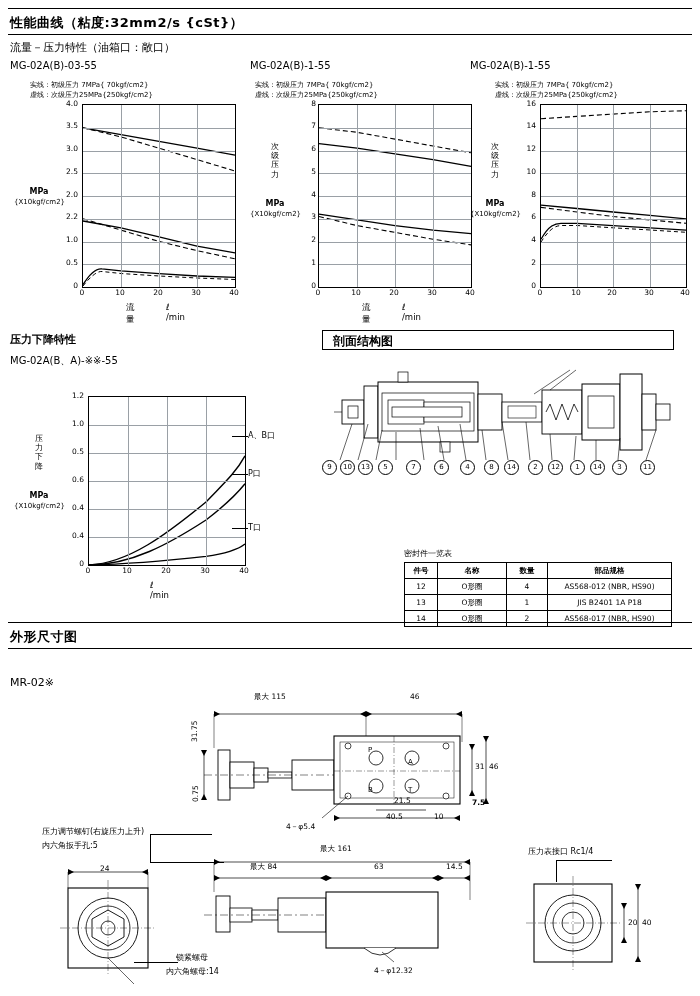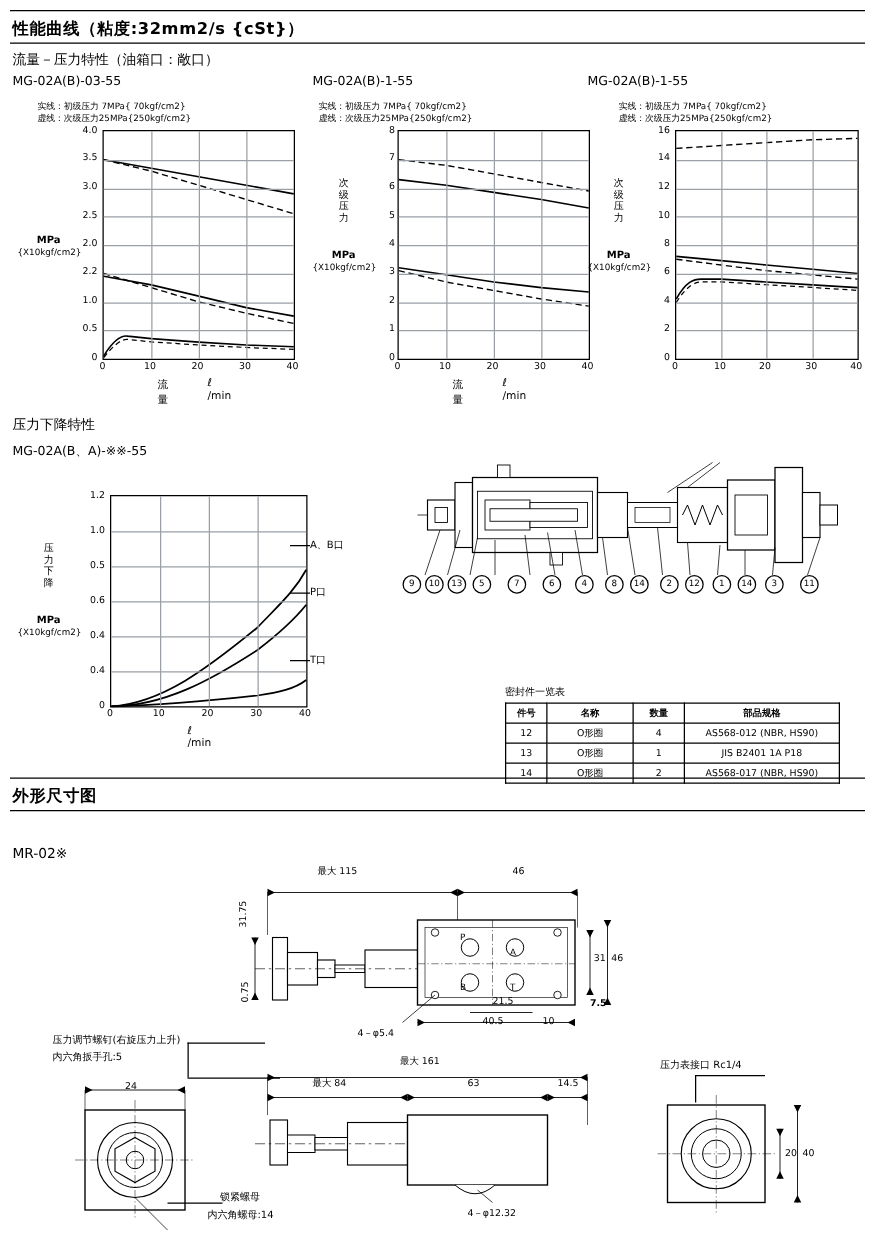--- a/index.html
+++ b/index.html
@@ -202,21 +202,21 @@
     <div class="axis-x" style="left:566px;top:288px;">10</div>
     <div class="axis-x" style="left:602px;top:288px;">20</div>
     <div class="axis-x" style="left:639px;top:288px;">30</div>
     <div class="axis-x" style="left:675px;top:288px;">40</div>
     <div class="ylab" style="left:488px;top:142px;width:14px;line-height:1.15;">次级压力</div>
     <div class="ylab" style="left:478px;top:200px;width:34px;font-weight:bold;">MPa</div>
     <div class="ylab" style="left:470px;top:211px;width:50px;font-size:7px;">{X10kgf/cm2}</div>
   </div>
 
   <div class="chart">
-    <div class="label" style="left:10px;top:332px;font-size:11px;">压力下降特性</div>
+    <div class="label" style="left:10px;top:332px;font-size:11px;font-weight:bold;">压力下降特性</div>
     <div class="label" style="left:10px;top:354px;font-size:10px;">MG-02A(B、A)-※※-55</div>
 
     <div class="plot" style="left:88px;top:396px;width:156px;height:168px;">
       <div class="gl gl-h" style="top:28px;"></div>
         <div class="gl gl-h" style="top:56px;"></div>
       <div class="gl gl-h" style="top:84px;"></div>
         <div class="gl gl-h" style="top:112px;"></div>
       <div class="gl gl-h" style="top:140px;"></div>
       <div class="gl gl-v" style="left:39px;"></div>
         <div class="gl gl-v" style="left:78px;"></div>
@@ -245,20 +245,21 @@
     <div class="ylab" style="left:14px;top:503px;width:50px;font-size:7px;">{X10kgf/cm2}</div>
     <div class="xlab" style="left:150px;top:580px;">ℓ /min</div>
     <div class="label-s" style="left:248px;top:430px;text-align:right;">A、B口</div>
     <div class="label-s" style="left:248px;top:468px;">P口</div>
     <div class="label-s" style="left:248px;top:522px;">T口</div>
     <div class="ln lnh" style="left:232px;top:436px;width:16px;"></div>
     <div class="ln lnh" style="left:232px;top:474px;width:16px;"></div>
     <div class="ln lnh" style="left:232px;top:528px;width:16px;"></div>
   </div>
 
+  <div class="boxtitle" style="left:322px;top:330px;width:352px;height:20px;line-height:20px;padding:0 10px;box-sizing:border-box;">剖面结构图</div>
 
   <div>
     <svg style="position:absolute;left:320px;top:360px;" width="360" height="150" viewBox="0 0 360 150">
 
       <line x1="14" y1="52" x2="350" y2="52" stroke="#000" stroke-width="0.6" stroke-dasharray="10,3,2,3"></line>
 
       <rect x="22" y="40" width="22" height="24" fill="#fff" stroke="#000" stroke-width="0.9"></rect>
       <rect x="28" y="46" width="10" height="12" fill="#fff" stroke="#000" stroke-width="0.7"></rect>
 
       <rect x="44" y="26" width="14" height="52" fill="#fff" stroke="#000" stroke-width="0.9"></rect>

